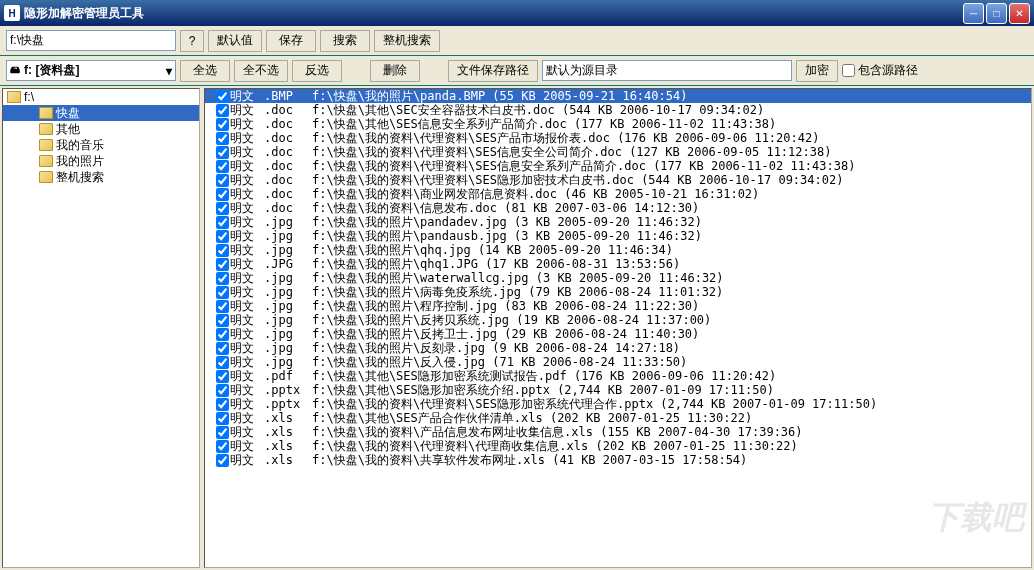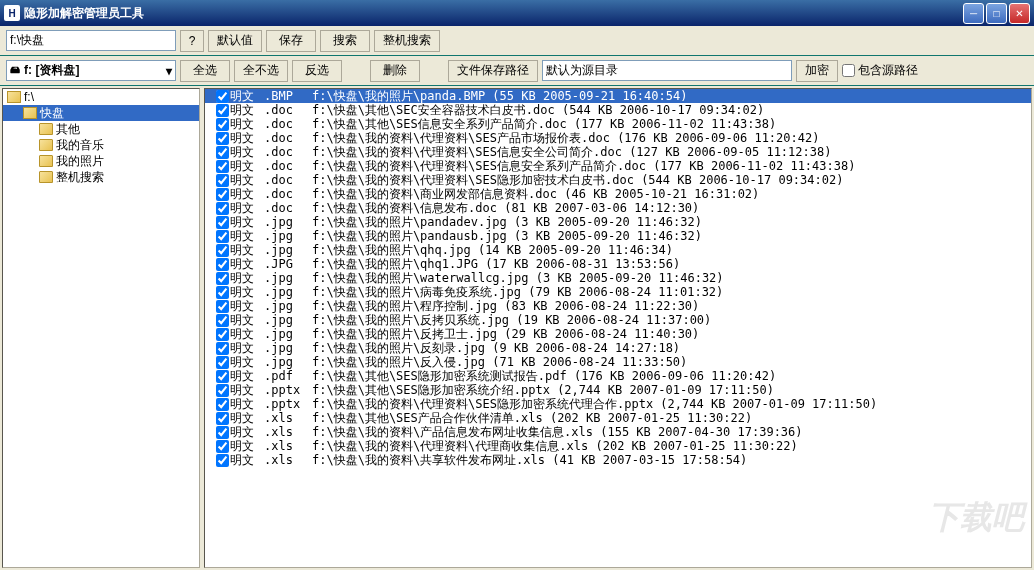--- a/index.html
+++ b/index.html
@@ -22,21 +22,21 @@
 .save-path-input { width: 250px; height: 21px; border: 1px solid #7f9db9; padding: 1px 3px; font-size: 12px; background:#fff;}
 .chk-label { display:flex; align-items:center; gap:3px; font-size:12px;}
 
 .main { display:flex; height: 484px; }
 .tree-panel { width: 198px; border: 1px inset #aca899; background:#fff; overflow:auto; margin:2px;}
 .tree-node { display:flex; align-items:center; height:16px; padding-left:4px; cursor:pointer;}
 .tree-node .folder-icon { width:14px; height:12px; margin-right:3px; display:inline-block;}
 .folder-closed { background:linear-gradient(135deg,#f7e29c,#e8c252); border:1px solid #b8942a; border-radius:1px 1px 0 0;}
 .folder-open { background:linear-gradient(135deg,#f7e29c,#e8c252); border:1px solid #b8942a;}
 .tree-node.sel { background:#316ac5; color:#fff;}
-.tree-indent-1 { padding-left: 20px;}
+.tree-indent-1 { padding-left: 36px;}
 .tree-indent-2 { padding-left: 36px;}
 
 .list-panel { flex:1; border: 1px inset #aca899; background:#fff; overflow:auto; margin:2px; font-family: "SimSun", monospace;}
 .list-row { display:flex; align-items:center; height:14px; padding-left:11px; white-space:pre; font-size:12px;}
 .list-row input[type=checkbox]{ width:13px; height:13px; margin-right:1px;}
 .list-row.selected { background:#316ac5; color:#fff;}
 .col-type { width:34px; }
 .col-ext { width:48px; }
 .col-path { flex:1; }
 

